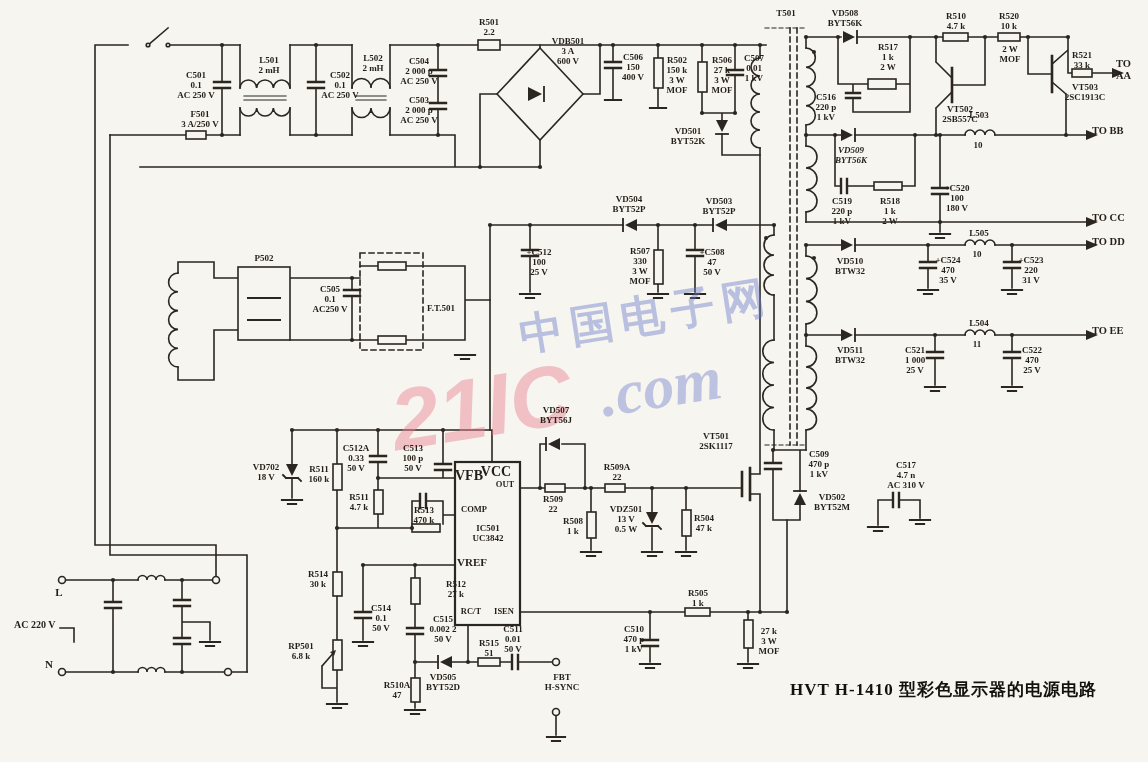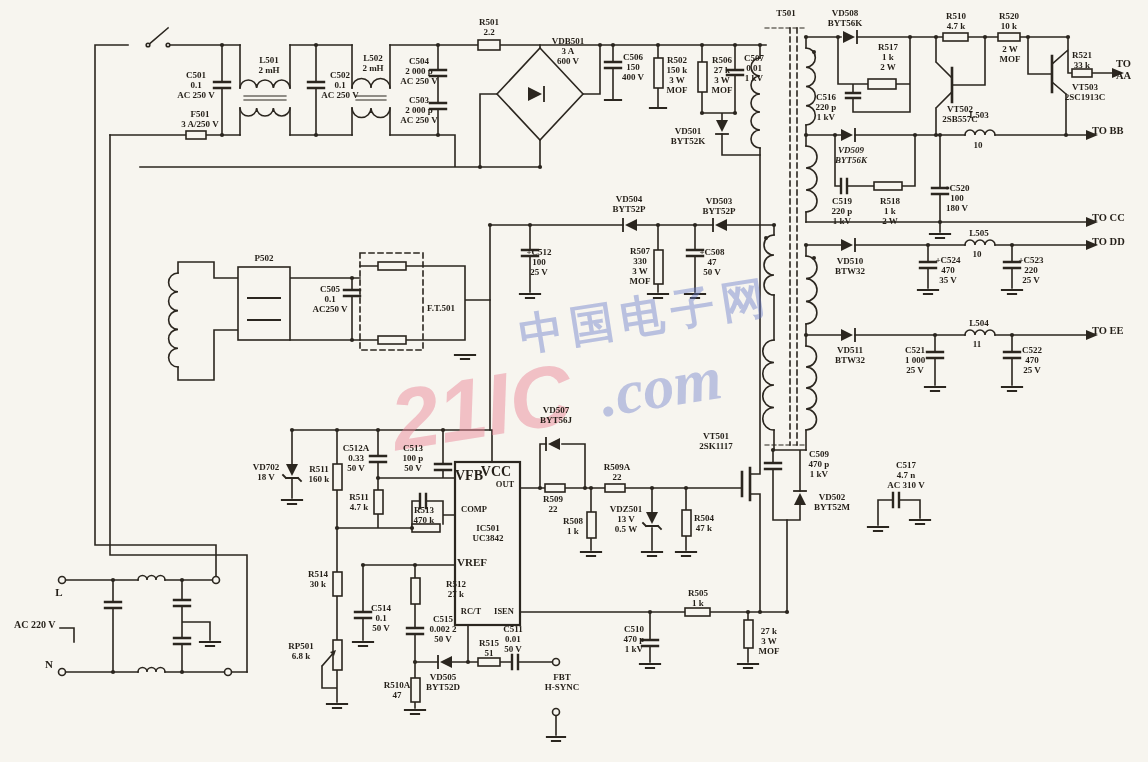--- a/index.html
+++ b/index.html
@@ -382,21 +382,21 @@
       <div class="lbl" style="left: 979px; top: 228px;">L505</div>
       <div class="lbl" style="left: 977px; top: 249px;">10</div>
       <div class="lbl left" style="left: 1092px; top: 236px; font-size: 10.5px;">TO DD</div>
       <div class="lbl" style="left: 850px; top: 256px;">VD510
 BTW32</div>
       <div class="lbl" style="left: 948px; top: 255px;">+C524
 470
 35 V</div>
       <div class="lbl" style="left: 1031px; top: 255px;">+C523
 220
-25 V</div>
+31 V</div>
       <div class="lbl" style="left: 979px; top: 318px;">L504</div>
       <div class="lbl" style="left: 977px; top: 339px;">11</div>
       <div class="lbl left" style="left: 1092px; top: 325px; font-size: 10.5px;">TO EE</div>
       <div class="lbl" style="left: 850px; top: 345px;">VD511
 BTW32</div>
       <div class="lbl" style="left: 915px; top: 345px;">C521
 1 000
 25 V</div>
       <div class="lbl" style="left: 1032px; top: 345px;">C522
 470
@@ -501,14 +501,15 @@
       <div class="lbl" style="left: 59px; top: 586px; font-size: 11px;">L</div>
       <div class="lbl" style="left: 49px; top: 658px; font-size: 11px;">N</div>
     </div>
 
   <div id="watermark">
     <span id="wm-cn">中国电子网</span>
     <span id="wm-brand">21IC</span>
     <span id="wm-com">.com</span>
   </div>
 
+  <div id="caption">HVT H-1410 型彩色显示器的电源电路</div>
 
 </div>
 
 </body></html>

